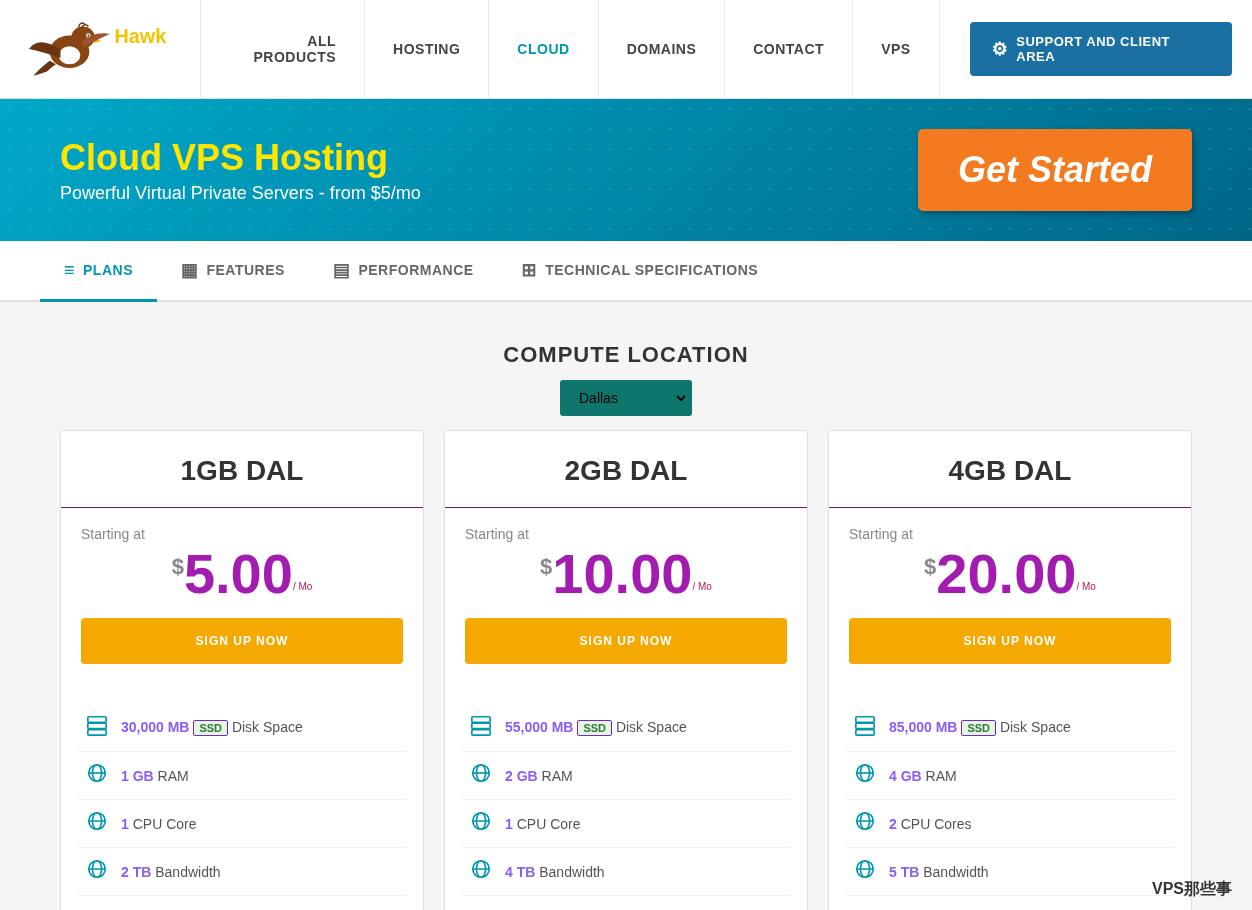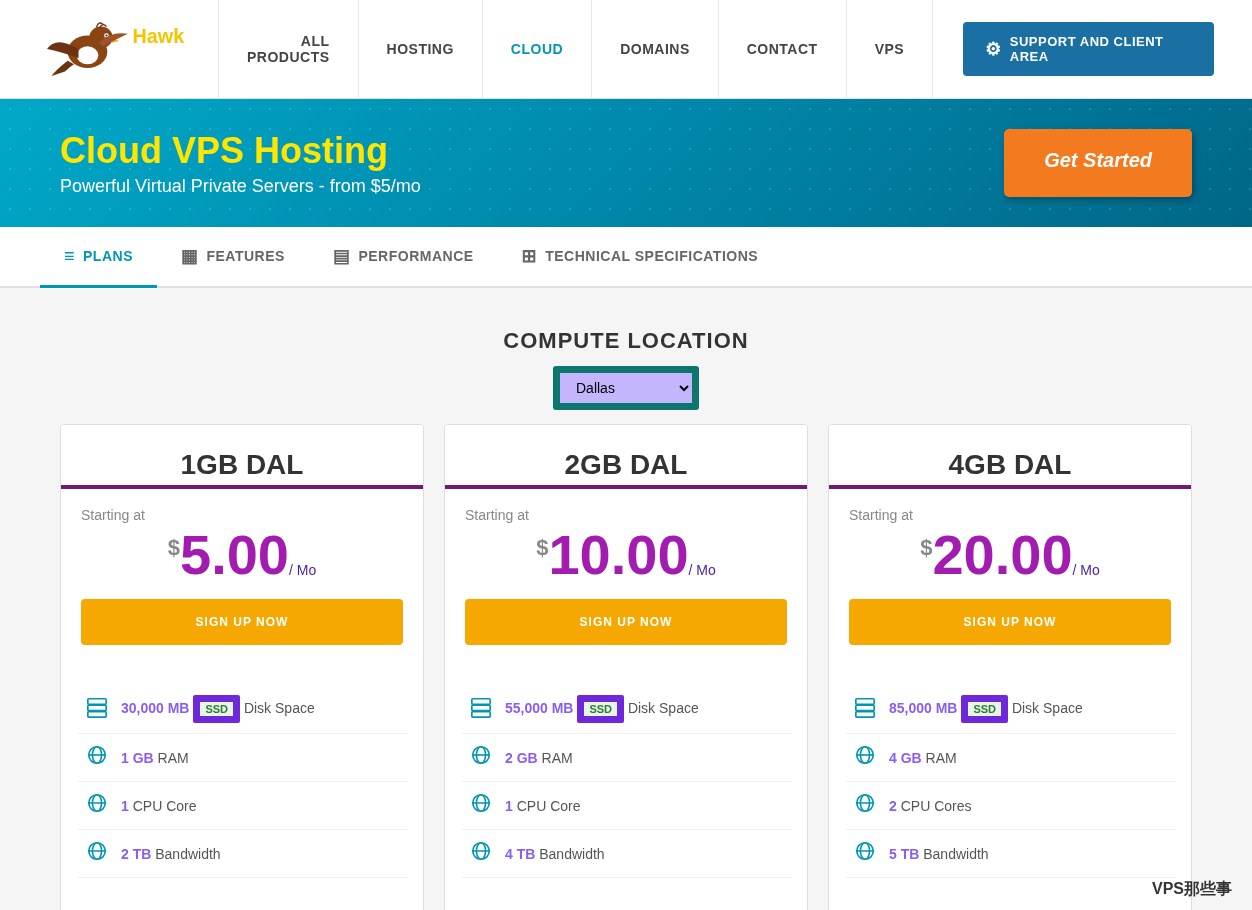--- a/index.html
+++ b/index.html
@@ -4,21 +4,21 @@
   <style>
     * { margin: 0; padding: 0; box-sizing: border-box; }
     body { font-family: Arial, sans-serif; background: #f5f5f5; min-width: 1252px; }
 
     
     .header {
       background: #fff;
       display: flex;
       align-items: center;
       justify-content: space-between;
-      padding: 0 38px;
+      padding: 0 20px;
       height: 99px;
       border-bottom: 1px solid #e0e0e0;
     }
     .logo-area {
       display: flex;
       align-items: center;
     }
     
     .logo-svg { width: 180px; height: 70px; }
 
@@ -60,20 +60,21 @@
       cursor: pointer;
       text-transform: uppercase;
       margin-left: 30px;
     }
     .support-btn .gear-icon { font-size: 18px; }
 
     
     .banner {
       background: linear-gradient(135deg, #00a8c8 0%, #0088aa 50%, #006688 100%);
       display: flex;
+      align-items: center;
       justify-content: space-between;
       padding: 30px 60px;
       min-height: 105px;
       position: relative;
       overflow: hidden;
     }
     .banner::before {
       content: '';
       position: absolute;
       top: 0; left: 0; right: 0; bottom: 0;
@@ -90,21 +91,21 @@
     .banner-subtitle {
       font-size: 18px;
       color: #fff;
       margin-top: 4px;
     }
     .get-started-btn {
       position: relative;
       z-index: 1;
       background: #f47a20;
       color: #fff;
-      font-size: 20px;
+      font-size: 36px;
       font-weight: bold;
       font-style: italic;
       padding: 20px 40px;
       border-radius: 5px;
       cursor: pointer;
       white-space: nowrap;
       box-shadow: 2px 3px 6px rgba(0,0,0,0.3);
     }
 
     
@@ -146,46 +147,46 @@
     }
     .compute-title {
       font-size: 22px;
       font-weight: bold;
       color: #333;
       text-transform: uppercase;
       letter-spacing: 1px;
       margin-bottom: 12px;
     }
     .location-select {
-      padding: 6px 22px 6px 12px;
+      padding: 6px 16px 6px 12px;
       font-size: 14px;
-      border: 7px solid #0f766e;
+      border: 3px solid #0f766e;
       border-radius: 3px;
-      background: #c4b5fd;
+      background: #0f766e;
       cursor: pointer;
       min-width: 130px;
     }
 
     
     .plans-grid {
       display: grid;
       grid-template-columns: 1fr 1fr 1fr;
       gap: 20px;
     }
     .plan-card {
       background: #fff;
       border: 1px solid #ddd;
       border-radius: 4px;
       overflow: hidden;
     }
     .plan-header {
       background: #fff;
       text-align: center;
-      padding: 24px 20px 4px;
-      border-bottom: 4px solid #701a75;
+      padding: 24px 20px 20px;
+      border-bottom: 1px solid #701a75;
     }
     .plan-name {
       font-size: 28px;
       font-weight: bold;
       color: #333;
     }
     .plan-pricing {
       text-align: left;
       padding: 18px 20px 0;
     }
@@ -206,22 +207,22 @@
       padding-top: 10px;
       font-weight: bold;
     }
     .price-amount {
       font-size: 56px;
       font-weight: bold;
       color: #a21caf;
       line-height: 1;
     }
     .price-period {
-      font-size: 14px;
-      color: #4c1d95;
+      font-size: 10px;
+      color: #be185d;
       padding-top: 36px;
     }
     .signup-btn {
       display: block;
       margin: 16px 20px 20px;
       background: #f5a800;
       color: #fff;
       text-align: center;
       padding: 16px;
       font-size: 12px;
@@ -258,21 +259,21 @@
     .feature-value { font-weight: bold; color: #8b5cf6; }
     .feature-label { color: #555; }
     .ssd-badge {
       display: inline-block;
       background: #e8f5e9;
       color: #2e7d32;
       font-size: 11px;
       font-weight: bold;
       padding: 1px 5px;
       border-radius: 2px;
-      border: 7px solid #6d28d9;
+      border: 1px solid #6d28d9;
     }
 
     
     .watermark {
       position: fixed;
       bottom: 10px;
       right: 20px;
       font-size: 16px;
       color: #333;
       font-weight: bold;

